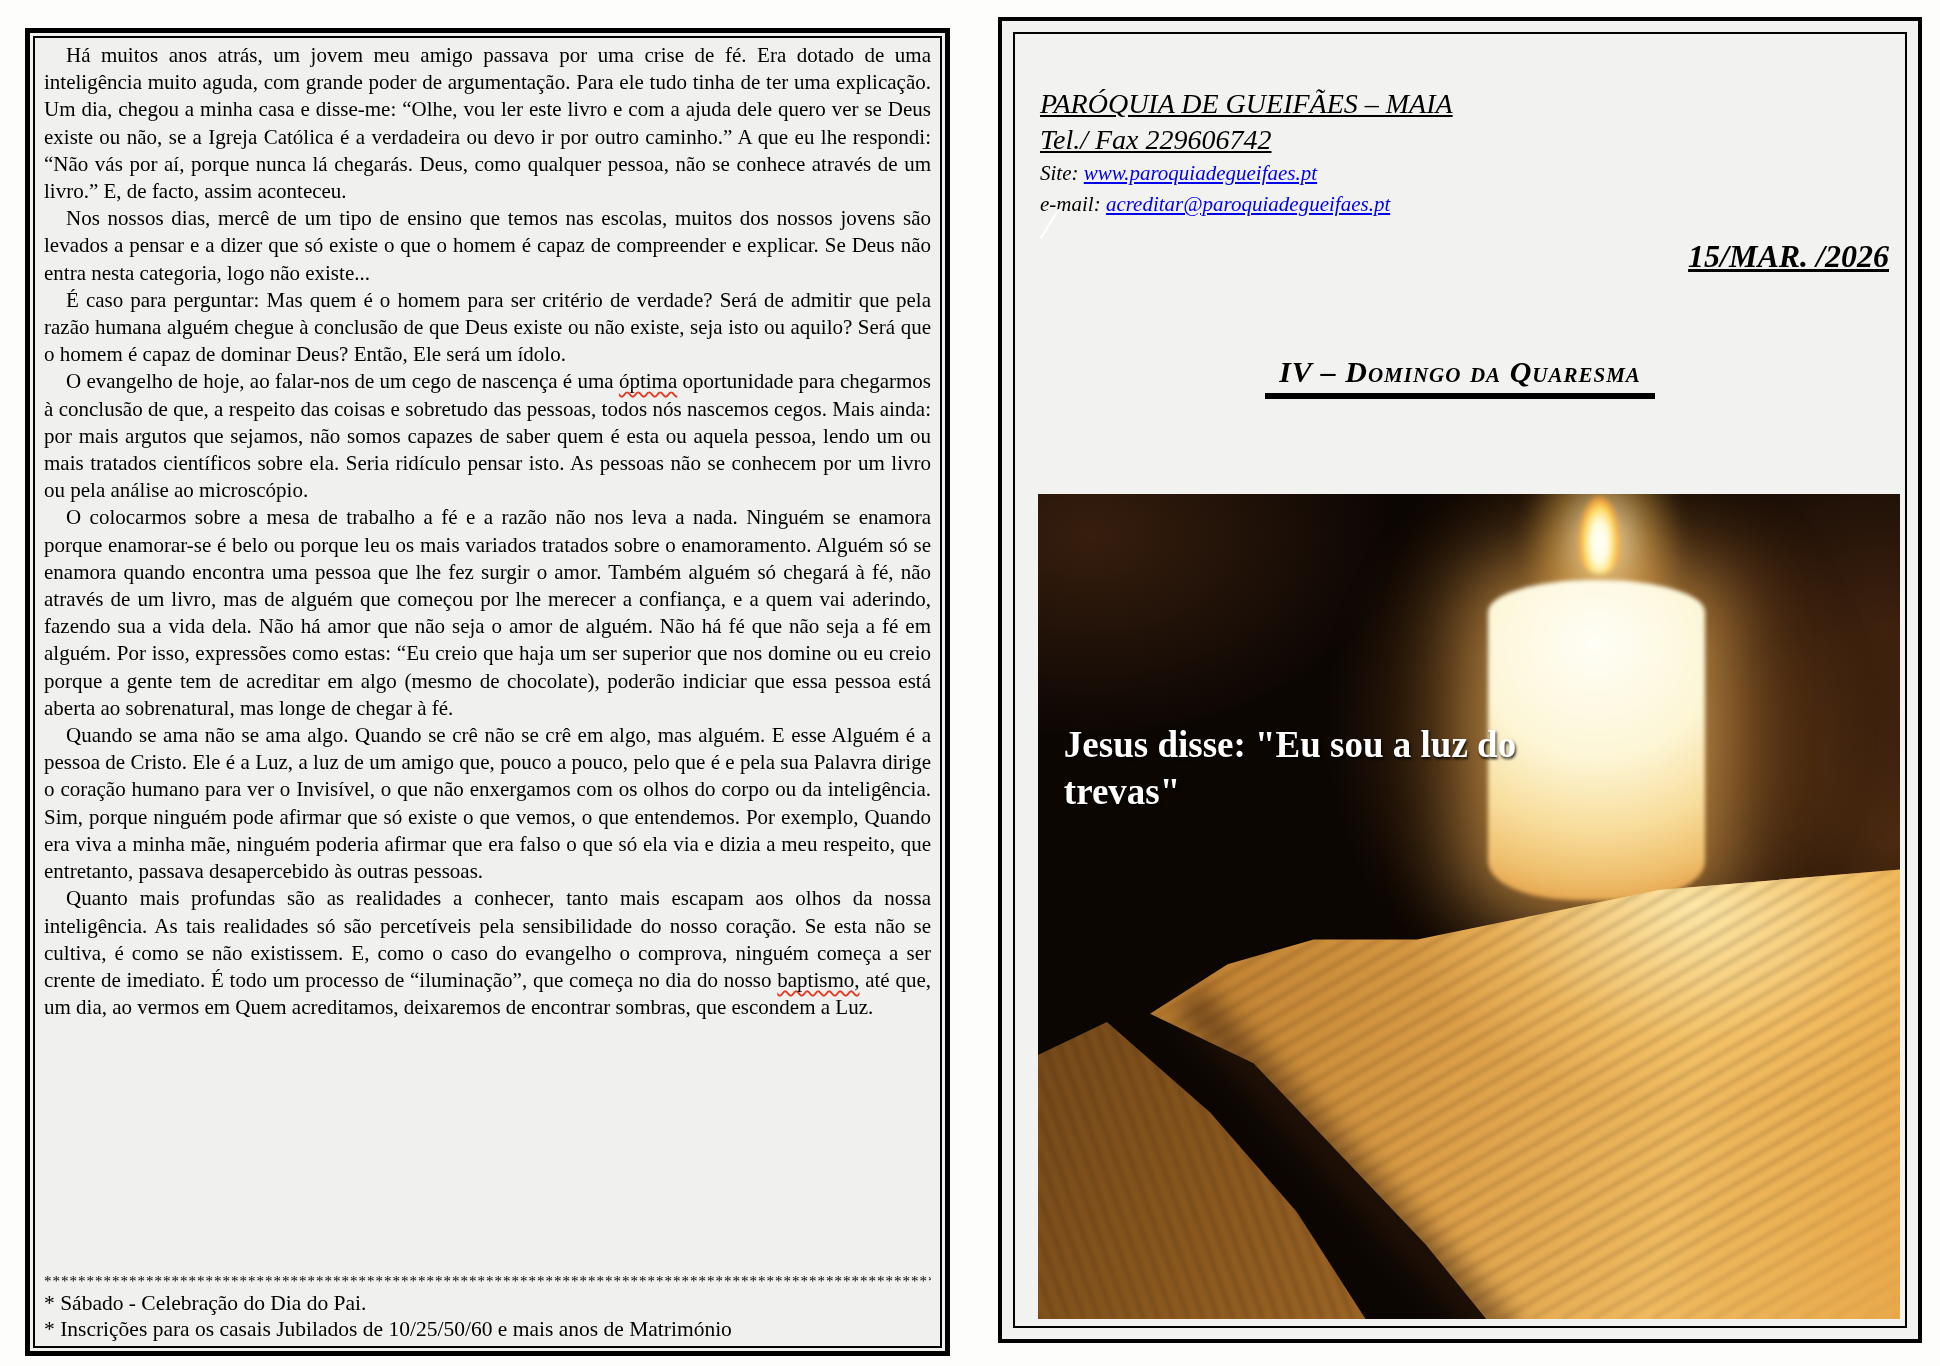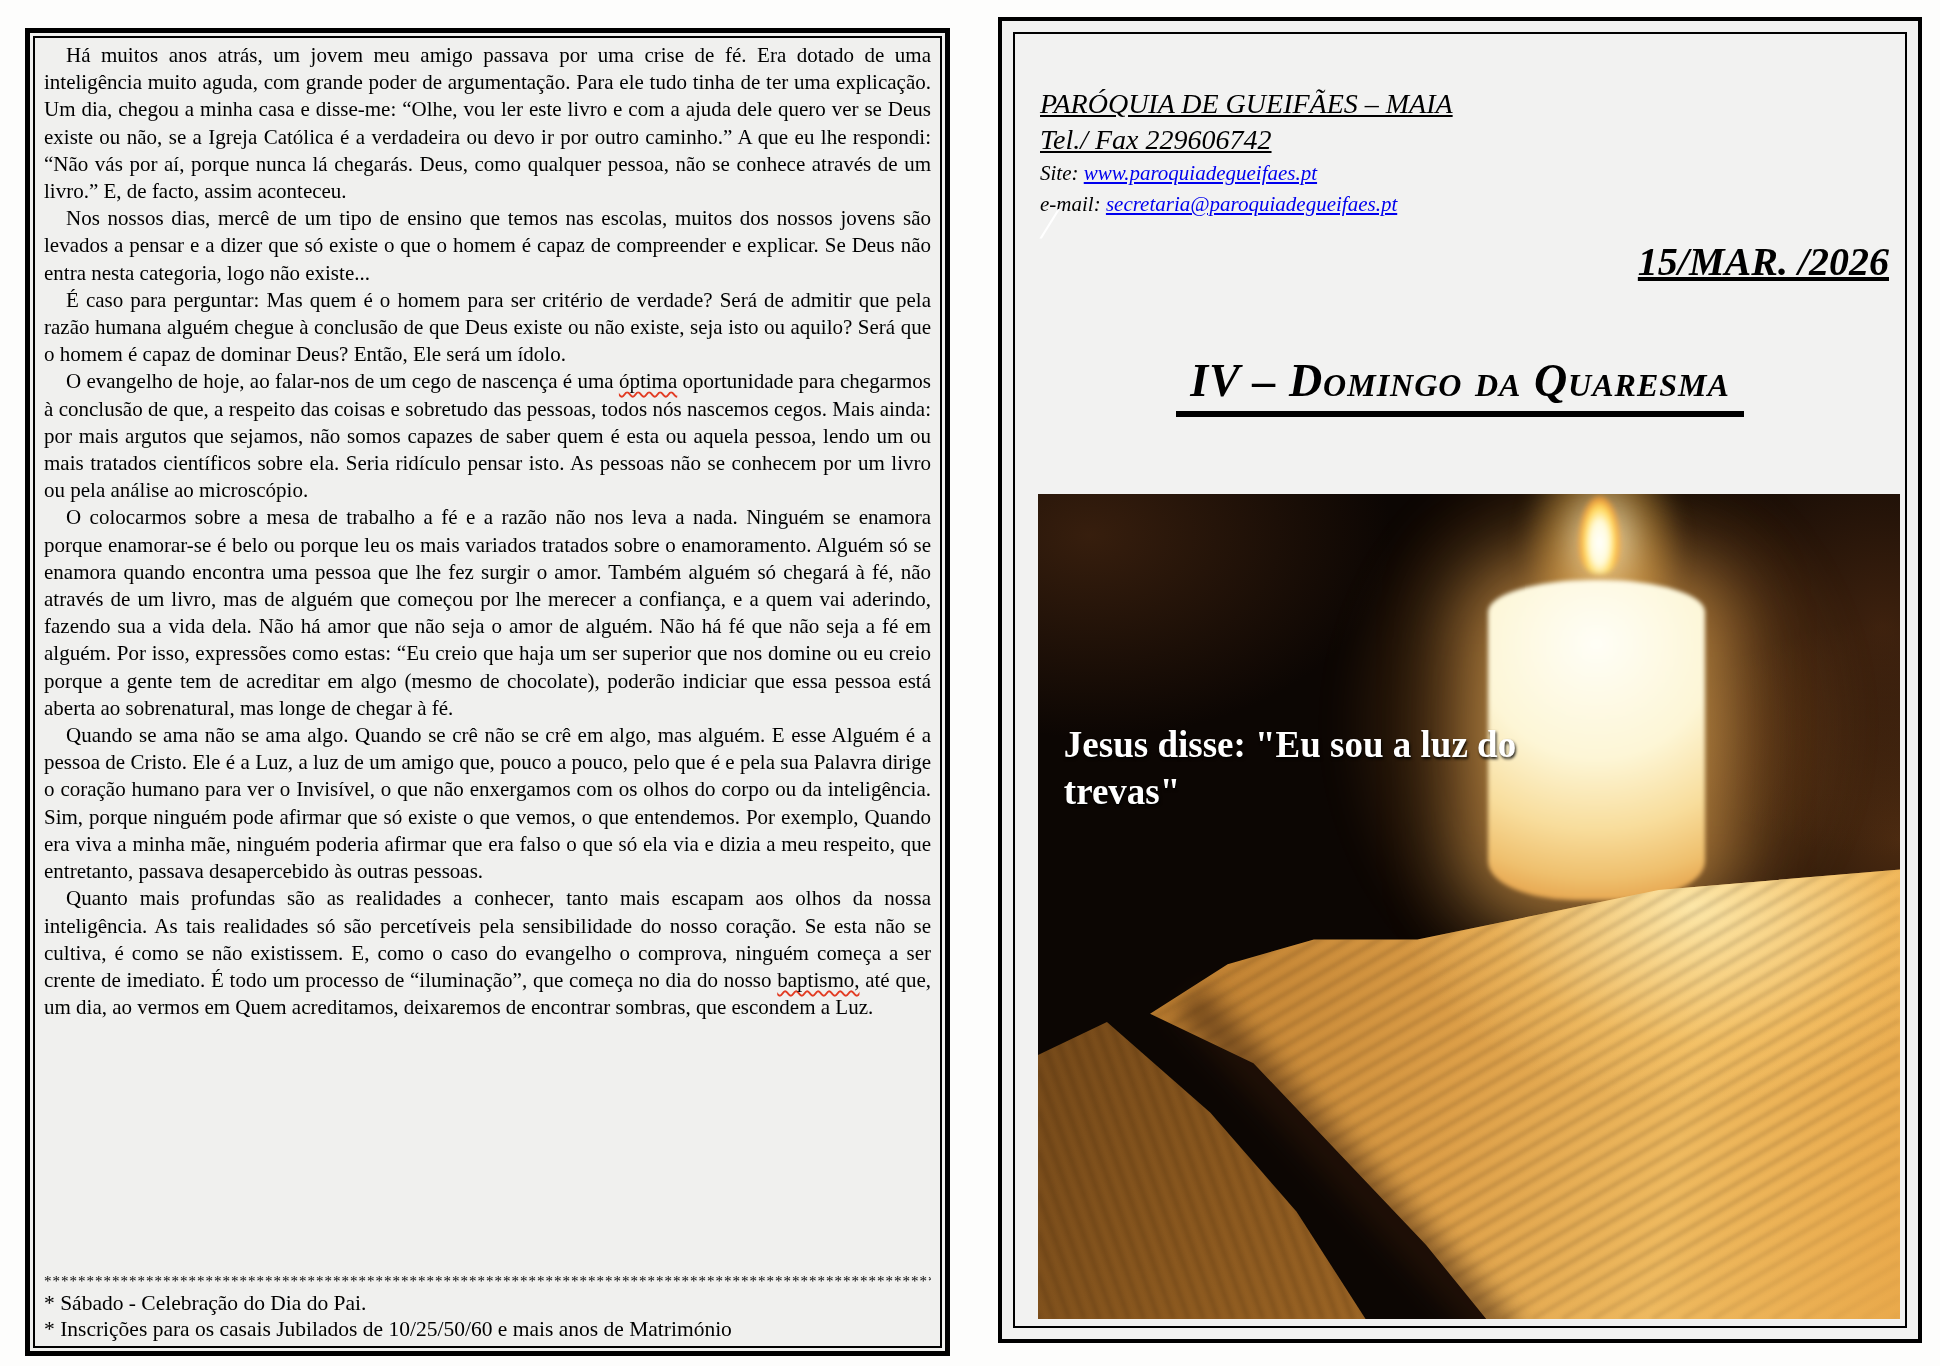--- a/index.html
+++ b/index.html
@@ -35,24 +35,24 @@
     border:4px solid #000;background:var(--page_bg_right);padding:11px;}
   .page-right-inner{position:relative;width:100%;height:100%;border:2px solid #000;
     overflow:hidden;background:var(--page_bg_right);}
   .parish-block{position:absolute;left:25px;top:52px;}
   .parish-name,.parish-phone{font-style:italic;font-size:28px;line-height:36px;
     text-decoration:underline;color:var(--ink);white-space:nowrap;}
   .parish-line{font-style:italic;font-size:21px;line-height:31px;color:var(--ink);white-space:nowrap;}
   .parish-line .link{color:var(--link_blue);cursor:pointer;}
   .stray{position:absolute;left:28px;top:168px;color:#ffffff;font-size:44px;
     font-style:italic;transform:skewX(-6deg);line-height:44px;}
-  .date{position:absolute;right:16px;top:204px;font-size:40px;font-weight:bold;
+  .date{position:absolute;right:16px;top:204px;font-size:32px;font-weight:bold;
     font-style:italic;text-decoration:underline;color:var(--ink);white-space:nowrap;}
   .title-wrap{position:absolute;left:0;right:0;top:322px;text-align:center;}
-  .title{display:inline-block;font-size:46px;font-weight:bold;font-style:italic;
+  .title{display:inline-block;font-size:30px;font-weight:bold;font-style:italic;
     font-variant:small-caps;letter-spacing:1px;line-height:1.08;color:var(--ink);
     border-bottom:6px solid #000;padding:0 14px 5px 14px;white-space:nowrap;}
 
   
   .photo{position:absolute;left:23px;top:460px;width:862px;height:825px;overflow:hidden;
     background:
       radial-gradient(50% 35% at 6% 5%, rgba(90,50,22,.55), transparent 70%),
       radial-gradient(45% 40% at 98% 16%, rgba(110,60,25,.5), transparent 70%),
       radial-gradient(42% 36% at 100% 42%, rgba(150,85,32,.45), transparent 75%),
       #0c0603;}
@@ -126,21 +126,21 @@
     </div>
   </div>
 
   <div class="page-right">
     <div class="page-right-inner">
 
       <div class="parish-block">
         <div class="parish-name">PARÓQUIA DE GUEIFÃES – MAIA</div>
         <div class="parish-phone">Tel./ Fax 229606742</div>
         <div class="parish-line"><span>Site:</span>&nbsp;<a href="#" class="link">www.paroquiadegueifaes.pt</a></div>
-        <div class="parish-line"><span>e-mail:</span>&nbsp;<a href="#" class="link">secretaria@paroquiadegueifaes.pt</a></div>
+        <div class="parish-line"><span>e-mail:</span>&nbsp;<a href="#" class="link">acreditar@paroquiadegueifaes.pt</a></div>
       </div>
 
       <div class="stray">/</div>
 
       <div class="date">15/MAR. /2026</div>
 
       <div class="title-wrap">
         <span class="title">IV – Domingo da Quaresma</span>
       </div>
 

